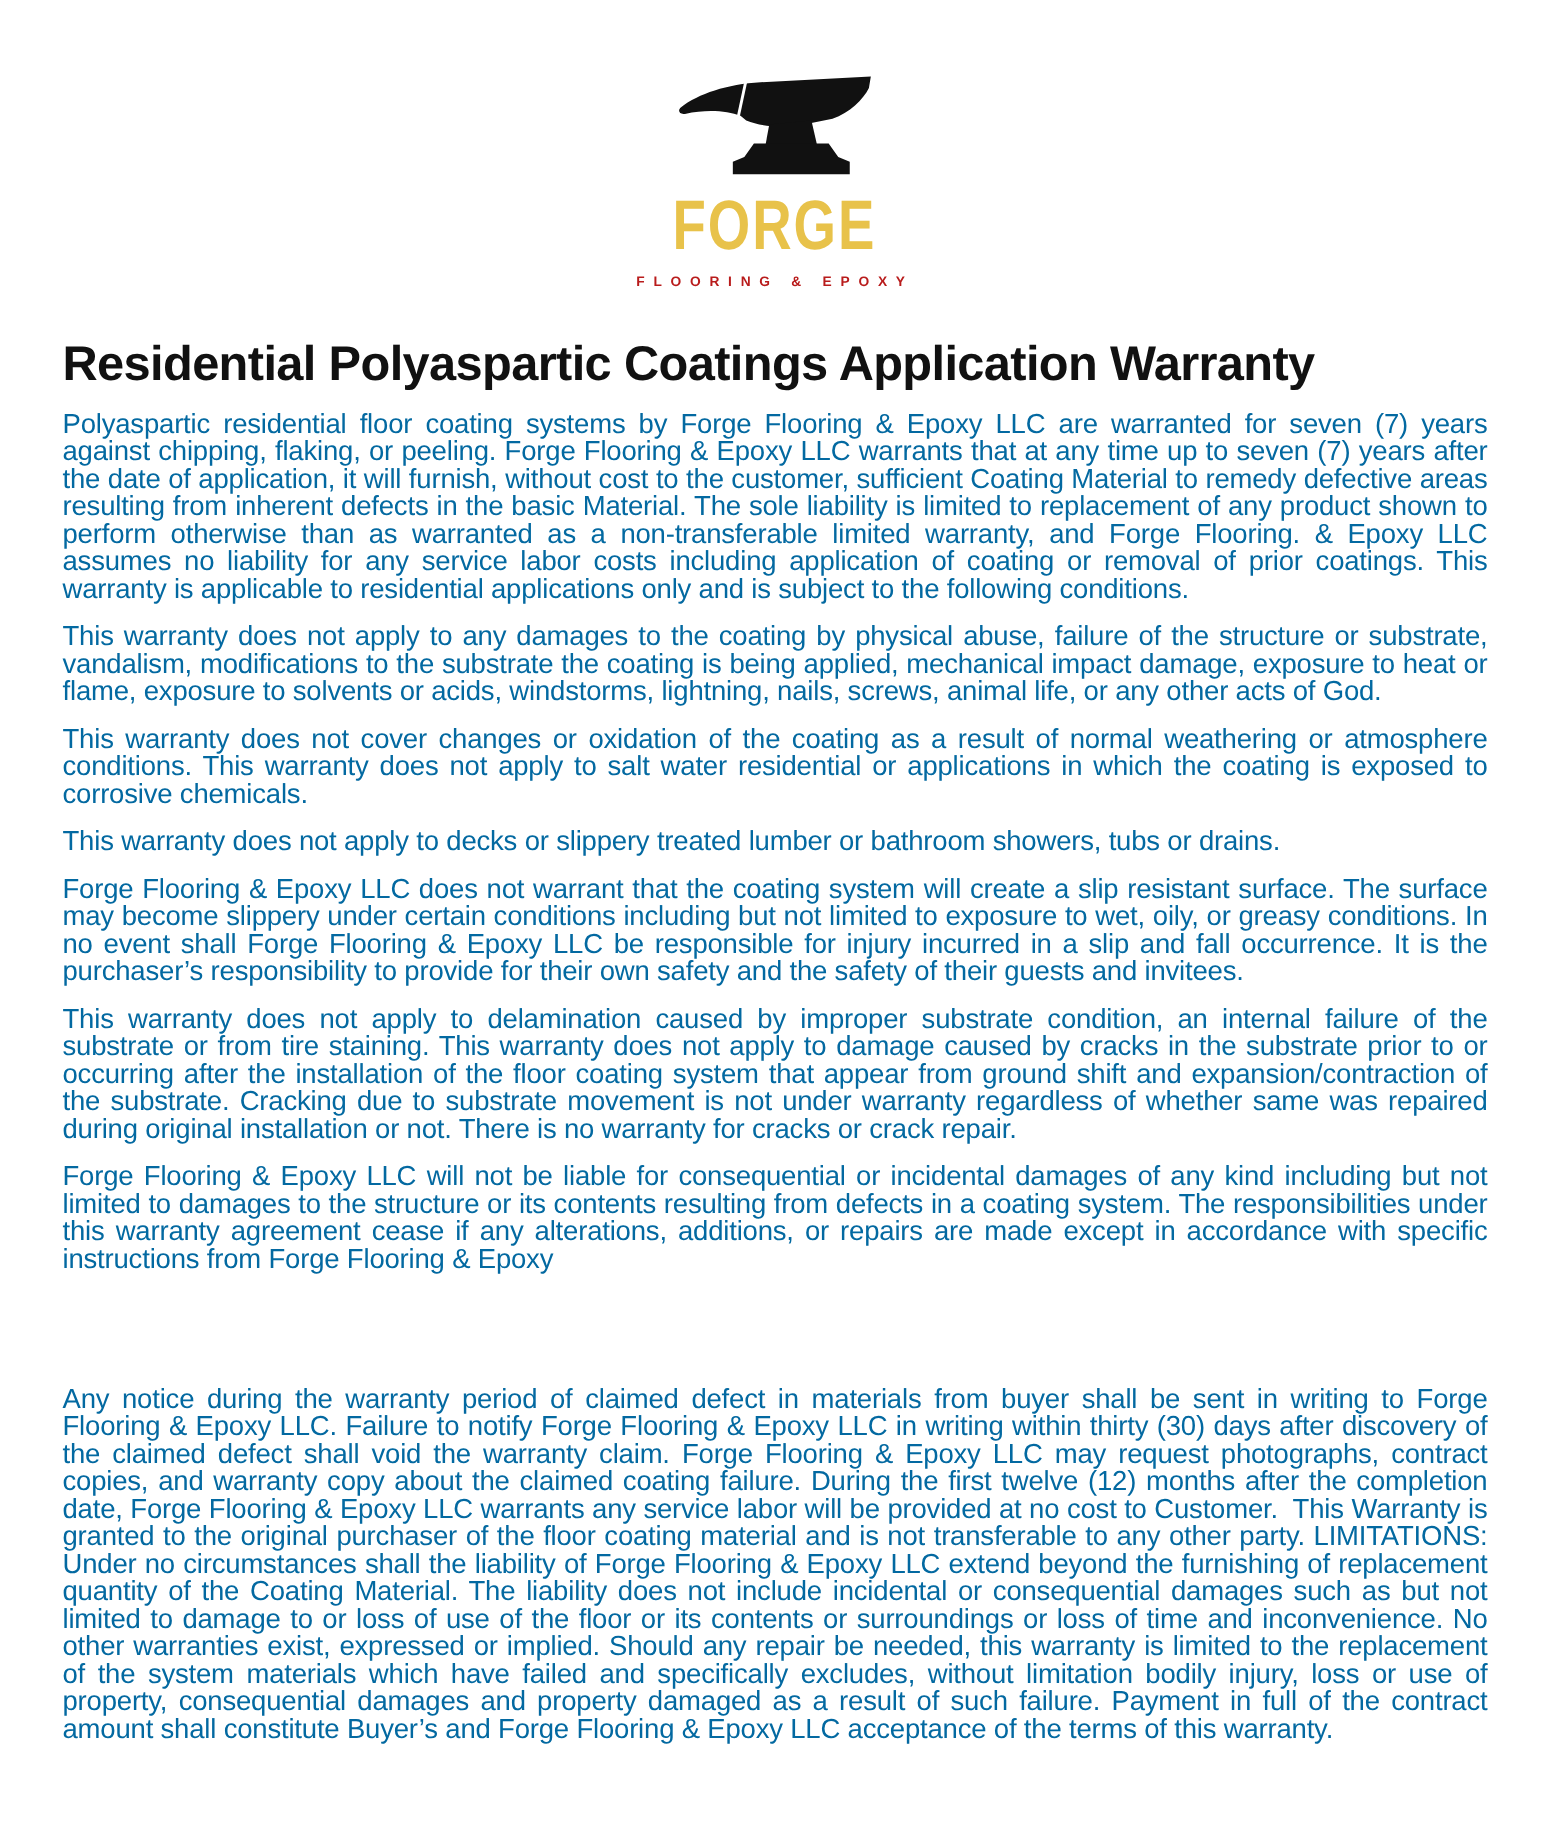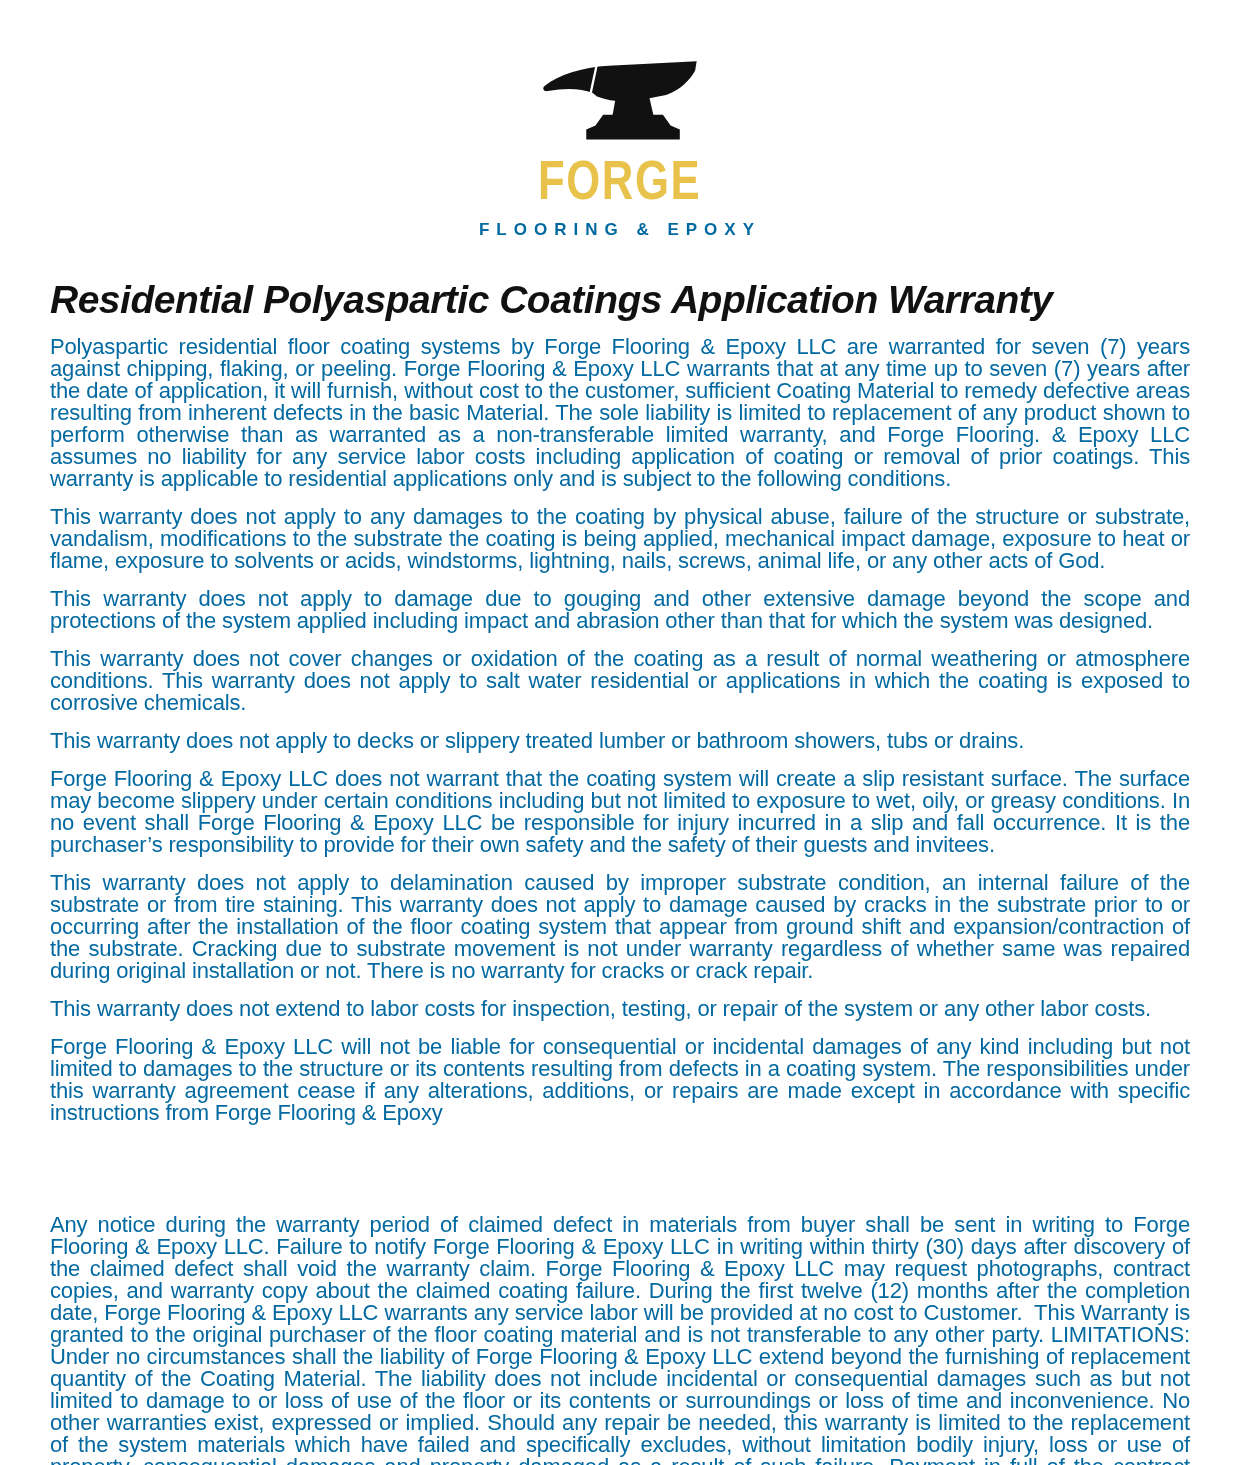--- a/index.html
+++ b/index.html
@@ -37,33 +37,32 @@
     font-size: 56px;
     font-weight: bold;
     letter-spacing: 2px;
     color: #E8C24A;
     transform: scaleX(0.78);
     transform-origin: center;
     line-height: 1;
   }
   .tagline {
     margin-top: 12px;
-    font-size: 17px;
+    font-size: 11px;
     font-weight: bold;
     letter-spacing: 7px;
-    color: #0369a1;
+    color: #b91c1c;
   }
   h1.doc-title {
     margin: 0 0 14px 0;
     font-size: 39px;
     font-weight: bold;
     color: #111111;
     letter-spacing: -0.5px;
     line-height: 1.12;
-    font-style: italic;
   }
   .para {
     margin: 0 0 16px 0;
     font-size: 22px;
     line-height: 22px;
     letter-spacing: -0.15px;
     text-align: justify;
     color: #0369a1;
   }
   .para.gap-before {
@@ -89,22 +88,20 @@
       <line x1="80" y1="15" x2="71" y2="57" stroke="#ffffff" stroke-width="3"></line>
     </svg>
     <div class="brand">FORGE</div>
     <div class="tagline">FLOORING &amp; EPOXY</div>
   </header>
 
   <h1 class="doc-title">Residential Polyaspartic Coatings Application Warranty</h1>
 
   <p class="para">Polyaspartic residential floor coating systems by Forge Flooring &amp; Epoxy LLC are warranted for seven (7) years against chipping, flaking, or peeling. Forge Flooring &amp; Epoxy LLC warrants that at any time up to seven (7) years after the date of application, it will furnish, without cost to the customer, sufficient Coating Material to remedy defective areas resulting from inherent defects in the basic Material. The sole liability is limited to replacement of any product shown to perform otherwise than as warranted as a non-transferable limited warranty, and Forge Flooring. &amp; Epoxy LLC assumes no liability for any service labor costs including application of coating or removal of prior coatings. This warranty is applicable to residential applications only and is subject to the following conditions.</p>
   <p class="para">This warranty does not apply to any damages to the coating by physical abuse, failure of the structure or substrate, vandalism, modifications to the substrate the coating is being applied, mechanical impact damage, exposure to heat or flame, exposure to solvents or acids, windstorms, lightning, nails, screws, animal life, or any other acts of God.</p>
-  <p class="para">This warranty does not apply to damage due to gouging and other extensive damage beyond the scope and protections of the system applied including impact and abrasion other than that for which the system was designed.</p>
   <p class="para">This warranty does not cover changes or oxidation of the coating as a result of normal weathering or atmosphere conditions. This warranty does not apply to salt water residential or applications in which the coating is exposed to corrosive chemicals.</p>
   <p class="para">This warranty does not apply to decks or slippery treated lumber or bathroom showers, tubs or drains.</p>
   <p class="para">Forge Flooring &amp; Epoxy LLC does not warrant that the coating system will create a slip resistant surface. The surface may become slippery under certain conditions including but not limited to exposure to wet, oily, or greasy conditions. In no event shall Forge Flooring &amp; Epoxy LLC be responsible for injury incurred in a slip and fall occurrence. It is the purchaser’s responsibility to provide for their own safety and the safety of their guests and invitees.</p>
   <p class="para">This warranty does not apply to delamination caused by improper substrate condition, an internal failure of the substrate or from tire staining. This warranty does not apply to damage caused by cracks in the substrate prior to or occurring after the installation of the floor coating system that appear from ground shift and expansion/contraction of the substrate. Cracking due to substrate movement is not under warranty regardless of whether same was repaired during original installation or not. There is no warranty for cracks or crack repair.</p>
-  <p class="para">This warranty does not extend to labor costs for inspection, testing, or repair of the system or any other labor costs.</p>
   <p class="para">Forge Flooring &amp; Epoxy LLC will not be liable for consequential or incidental damages of any kind including but not limited to damages to the structure or its contents resulting from defects in a coating system. The responsibilities under this warranty agreement cease if any alterations, additions, or repairs are made except in accordance with specific instructions from Forge Flooring &amp; Epoxy</p>
   <p class="para gap-before">Any notice during the warranty period of claimed defect in materials from buyer shall be sent in writing to Forge Flooring &amp; Epoxy LLC. Failure to notify Forge Flooring &amp; Epoxy LLC in writing within thirty (30) days after discovery of the claimed defect shall void the warranty claim. Forge Flooring &amp; Epoxy LLC may request photographs, contract copies, and warranty copy about the claimed coating failure. During the first twelve (12) months after the completion date, Forge Flooring &amp; Epoxy LLC warrants any service labor will be provided at no cost to Customer.&nbsp; This Warranty is granted to the original purchaser of the floor coating material and is not transferable to any other party. LIMITATIONS: Under no circumstances shall the liability of Forge Flooring &amp; Epoxy LLC extend beyond the furnishing of replacement quantity of the Coating Material. The liability does not include incidental or consequential damages such as but not limited to damage to or loss of use of the floor or its contents or surroundings or loss of time and inconvenience. No other warranties exist, expressed or implied. Should any repair be needed, this warranty is limited to the replacement of the system materials which have failed and specifically excludes, without limitation bodily injury, loss or use of property, consequential damages and property damaged as a result of such failure. Payment in full of the contract amount shall constitute Buyer’s and Forge Flooring &amp; Epoxy LLC acceptance of the terms of this warranty.</p>
 
 </div>
 
 </body></html>

